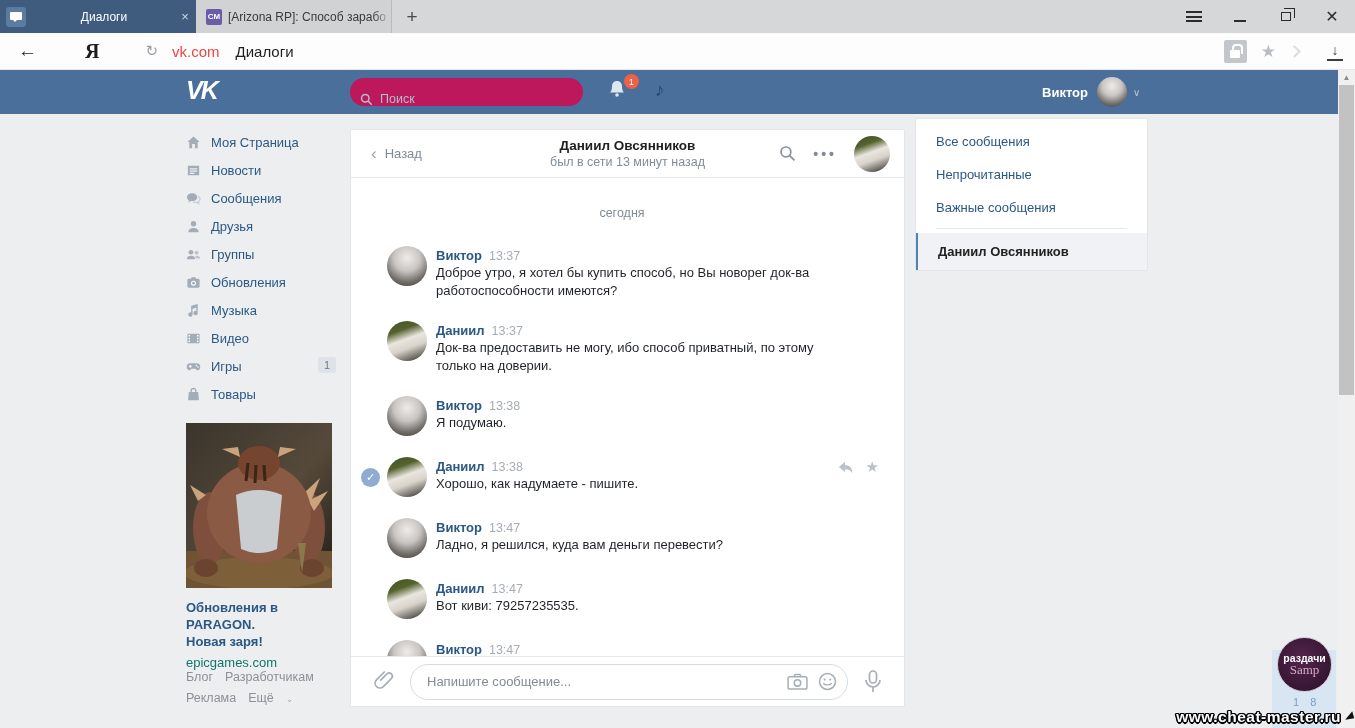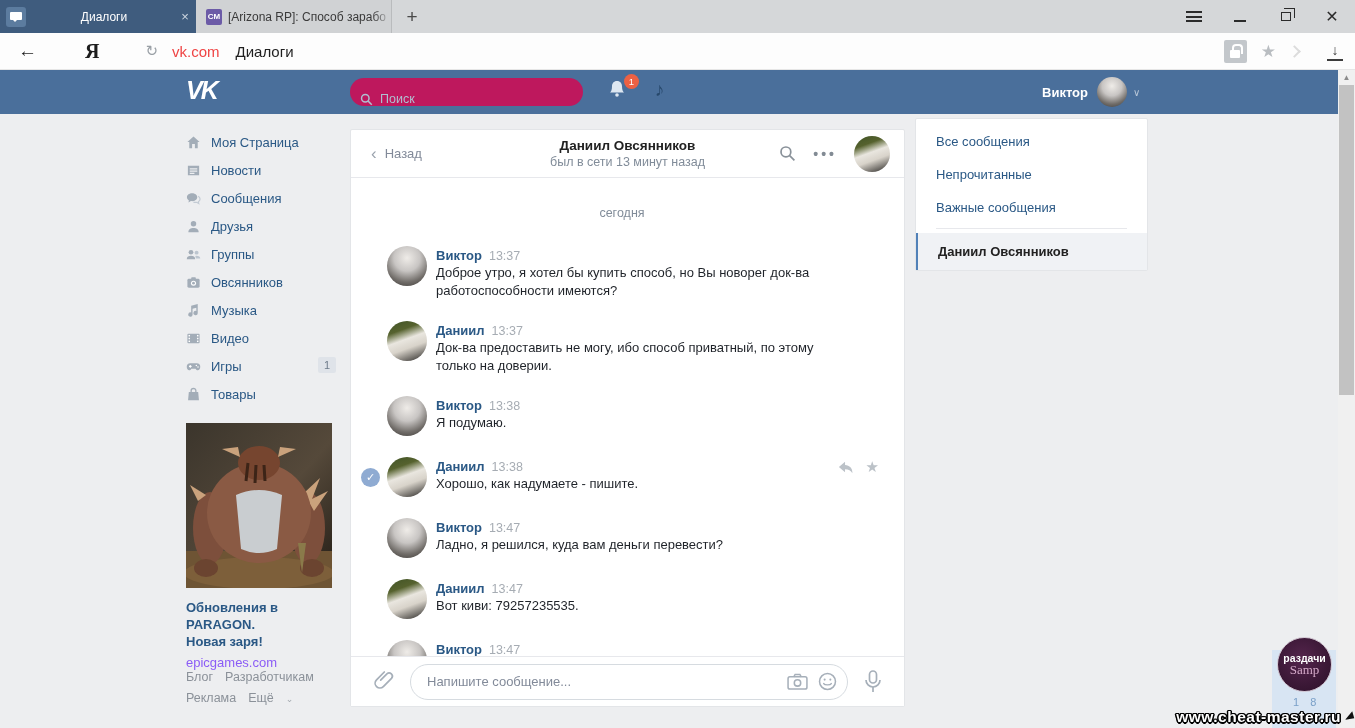--- a/index.html
+++ b/index.html
@@ -83,21 +83,21 @@
   .sidebar { position:absolute; left:186px; top:128px; width:150px; }
   .side-item { display:flex; align-items:center; height:28px; cursor:pointer; position:relative; }
   .side-item svg { flex:none; margin-right:10px; }
   .side-label { font-size:13px; color:#2a5885; }
   .side-badge { position:absolute; right:0; top:5px; background:#dfe3e9; color:#6d7b8a; font-size:11px;
     border-radius:2px; padding:2px 6px; }
 
   .ad { position:absolute; left:186px; top:423px; width:147px; }
   .ad-img { width:146px; height:165px; display:block; }
   .ad-title { margin-top:11px; font-size:13px; font-weight:bold; color:#2a5885; line-height:17px; }
-  .ad-domain { margin-top:5px; font-size:13px; color:#8b5cf6; }
+  .ad-domain { margin-top:5px; font-size:13px; color:#0f766e; }
 
   .side-footer { position:absolute; left:186px; top:670px; width:160px; font-size:12.5px; color:#8b9199; }
   .side-footer a { color:#8b9199; text-decoration:none; margin-right:12px; }
   .side-footer .row { margin-bottom:7px; }
   .more-chev { font-size:9px; color:#a3a9af; }
 
   
   .chat { position:absolute; left:350px; top:129px; width:555px; height:578px; background:#fff;
     border:1px solid #e3e5e8; border-radius:2px; }
   .chat-head { height:48px; border-bottom:1px solid #e7e8ec; display:flex; align-items:center; position:relative; }
@@ -264,21 +264,21 @@
     </svg>
     <span class="side-label">Группы</span>
   </div>
   <div class="side-item">
     <svg width="15" height="15" viewBox="0 0 16 16">
       <rect x="1.5" y="4" width="13" height="9.5" rx="1.5" fill="#a3adb8"></rect>
         <rect x="5.5" y="2.3" width="5" height="2.4" rx="1" fill="#a3adb8"></rect>
       <circle cx="8" cy="8.7" r="2.7" fill="#fff"></circle>
         <circle cx="8" cy="8.7" r="1.5" fill="#a3adb8"></circle>
     </svg>
-    <span class="side-label">Овсянников</span>
+    <span class="side-label">Обновления</span>
   </div>
   <div class="side-item">
     <svg width="15" height="15" viewBox="0 0 16 16">
         <path d="M12.5 1 L5.5 2.8 V10.2 A2.3 2.3 0 1 0 7 12.4 V6 L11 5 V8.6 A2.3 2.3 0 1 0 12.5 10.8 Z" fill="#a3adb8"></path>
       </svg>
     <span class="side-label">Музыка</span>
   </div>
   <div class="side-item">
     <svg width="15" height="15" viewBox="0 0 16 16">
       <rect x="1.5" y="3" width="13" height="10" rx="1" fill="#a3adb8"></rect>

